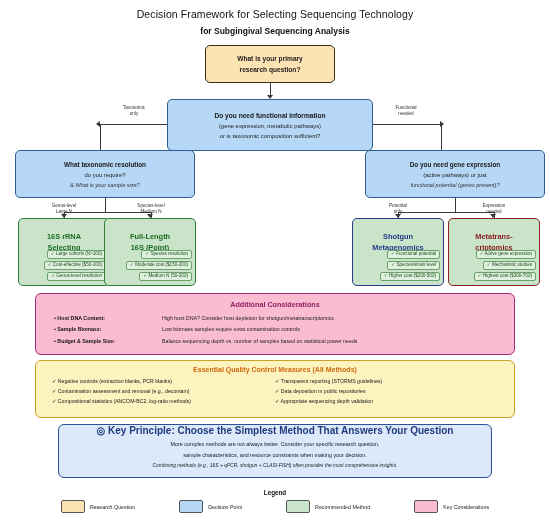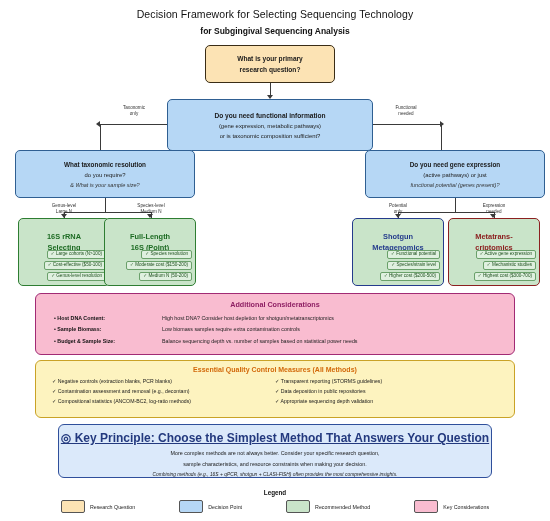--- a/index.html
+++ b/index.html
@@ -104,21 +104,21 @@
   }
   .p-qc .panel-h{font-size:7px;color:#d2690b;margin-top:5px;}
   .qc-grid{display:flex;margin-top:5px;padding:0 16px;}
   .qc-col{flex:1;display:flex;flex-direction:column;gap:4.2px;}
   .qc-item{font-size:5.2px;color:#1a1a1a;}
 
   .p-key{
     left:58px;top:424px;width:434px;height:54px;
     background:#dbe9fa;border:1.2px solid #2f4f9b;
   }
-  .p-key .panel-h{font-size:12px;color:#23397e;margin-top:6px;text-decoration:underline;}
+  .p-key .panel-h{font-size:10px;color:#23397e;margin-top:0;}
   .key-l{text-align:center;font-size:5.4px;color:#1a1a1a;margin-top:5px;}
   .key-i{text-align:center;font-size:4.9px;font-style:italic;color:#222;margin-top:5px;}
 
   
   .legend-title{position:absolute;left:0;top:489px;width:550px;text-align:center;font-size:6.3px;font-weight:bold;color:#111;}
   .legend-row{position:absolute;left:0;top:500px;width:550px;display:flex;justify-content:center;gap:44px;}
   .leg{display:flex;align-items:center;gap:5px;}
   .sw{width:22px;height:11px;border-radius:2px;border:1px solid #555;}
   .leg-lb{font-size:5.3px;color:#222;}
 </style>

